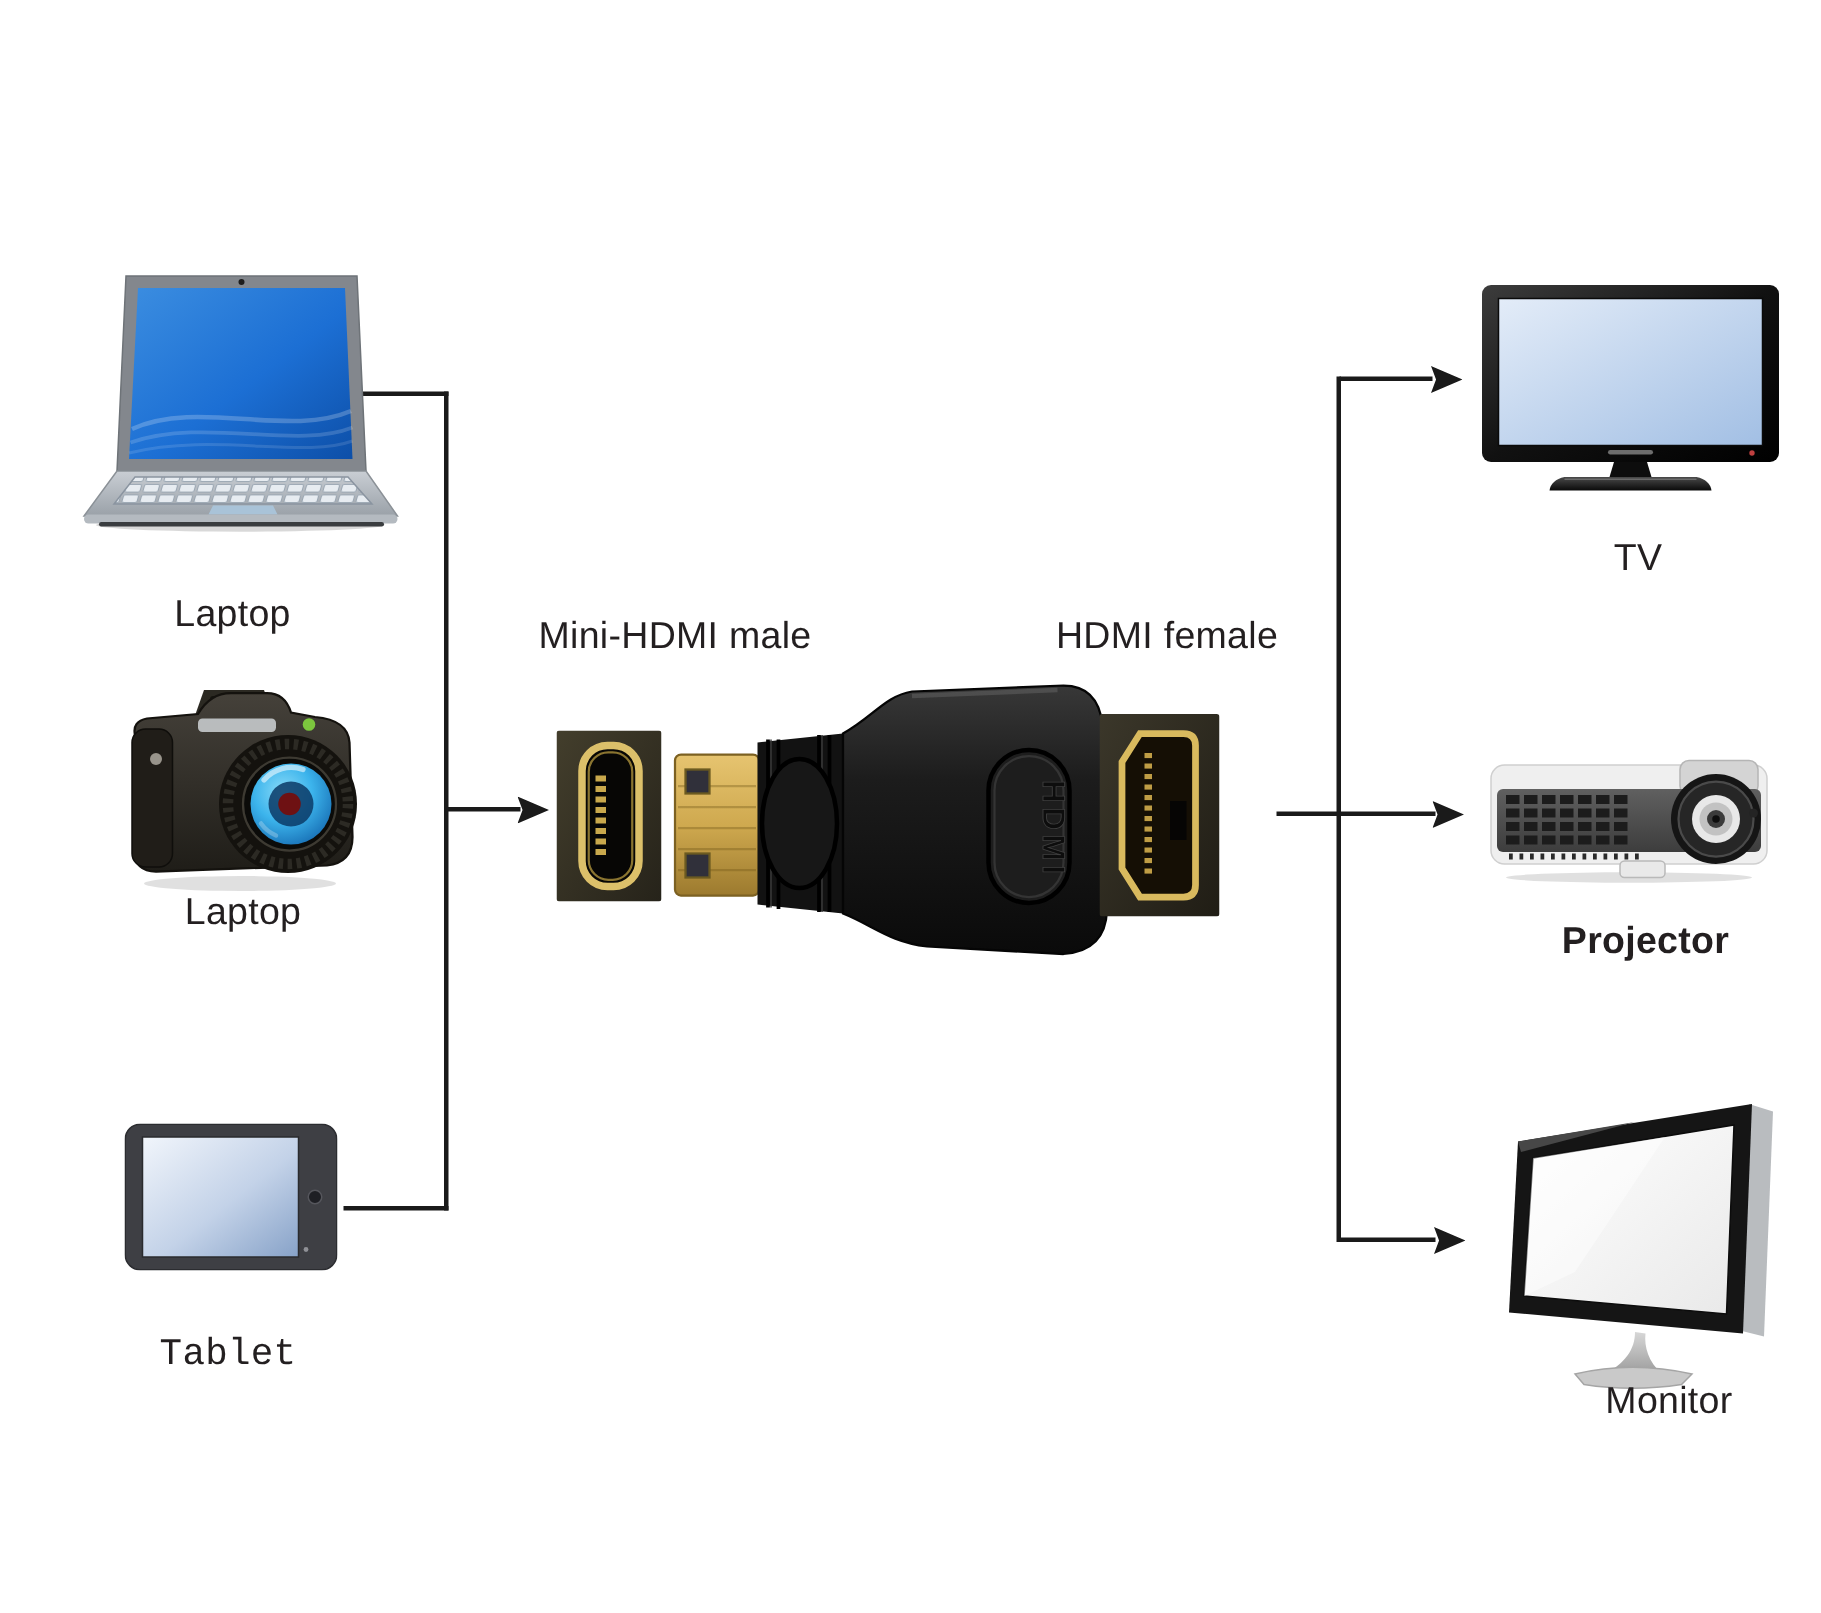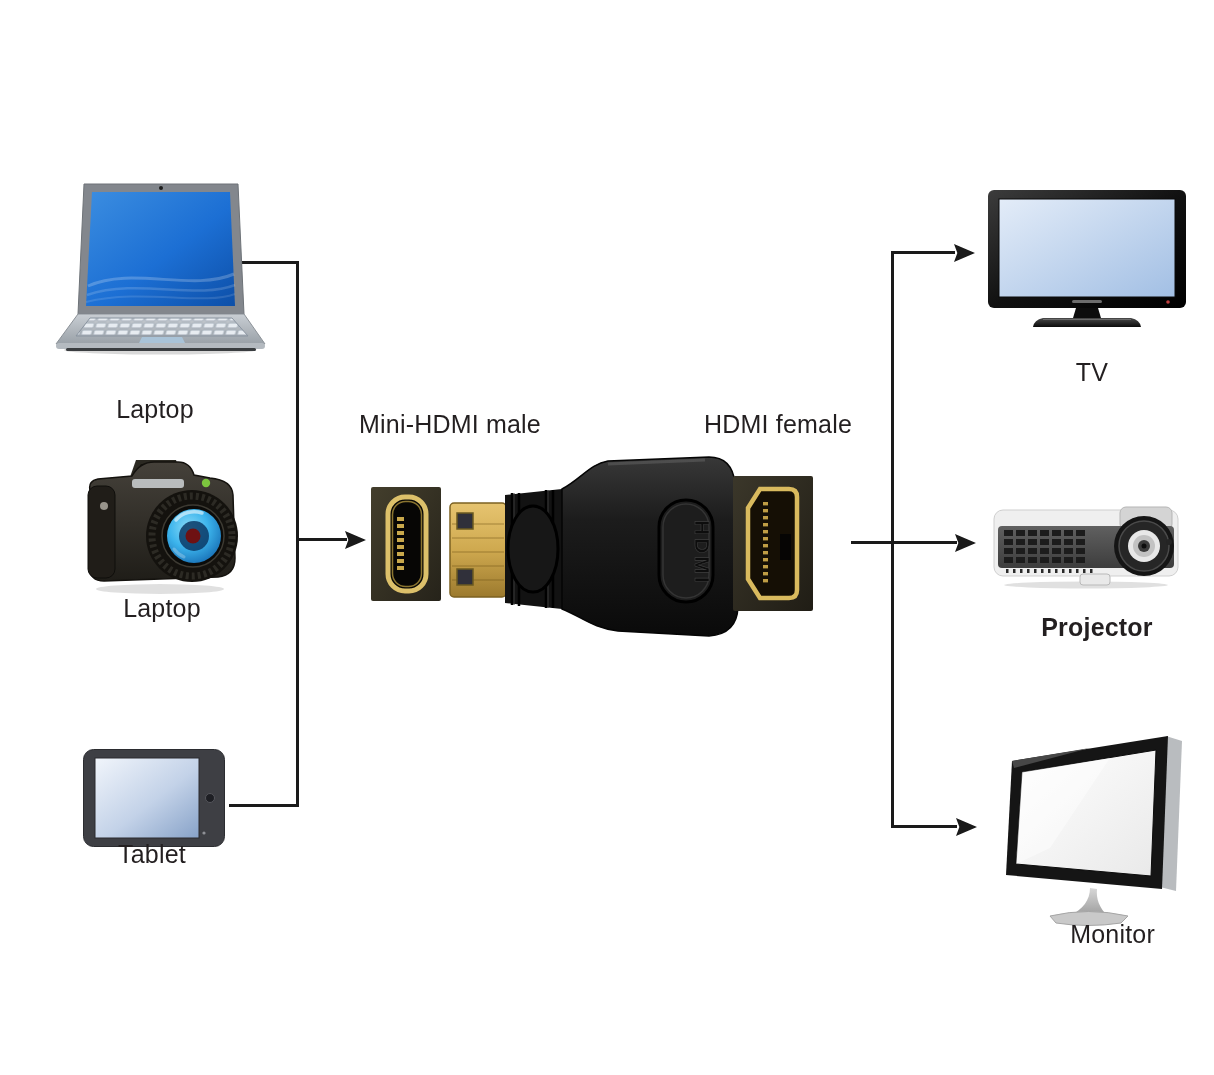--- a/index.html
+++ b/index.html
@@ -108,21 +108,21 @@
             <stop offset=".55" stop-color="#c3d2e8"></stop>
             <stop offset="1" stop-color="#87a2c8"></stop>
         </linearGradient>
       </defs>
       <rect x="0.5" y="0.5" width="141" height="97" rx="10" style="fill:var(--tablet-frame,#3e3f44)" stroke="#2b2c30" stroke-width="1"></rect>
       <rect x="12" y="9" width="104" height="80" fill="url(#tabscr)" stroke="#2a2b2e" stroke-width="1"></rect>
       <circle cx="127" cy="49" r="4.5" fill="#1e1f24" stroke="#55565c" stroke-width="1"></circle>
       <circle cx="121" cy="84" r="1.6" fill="#8f9096"></circle>
     </svg>
   </div>
-  <div class="node-label" style="left:82px;top:840px;width:140px;">Tablet</div>
+  <div class="node-label" style="left:82px;top:888px;width:140px;font-family:Liberation Mono, monospace;">Tablet</div>
 
   <div class="port-label" style="left:350px;top:410px;width:200px;">Mini-HDMI male</div>
   <div class="port-label" style="left:678px;top:410px;width:200px;">HDMI female</div>
 
   <div class="abs" style="left:371px;top:487px;">
     <svg width="70" height="114" viewBox="0 0 70 114">
       <defs>
         <linearGradient id="olv1" x1="0" y1="0" x2="1" y2="1">
           <stop offset="0" stop-color="#433e2c"></stop>
             <stop offset="1" stop-color="#26231a"></stop>

